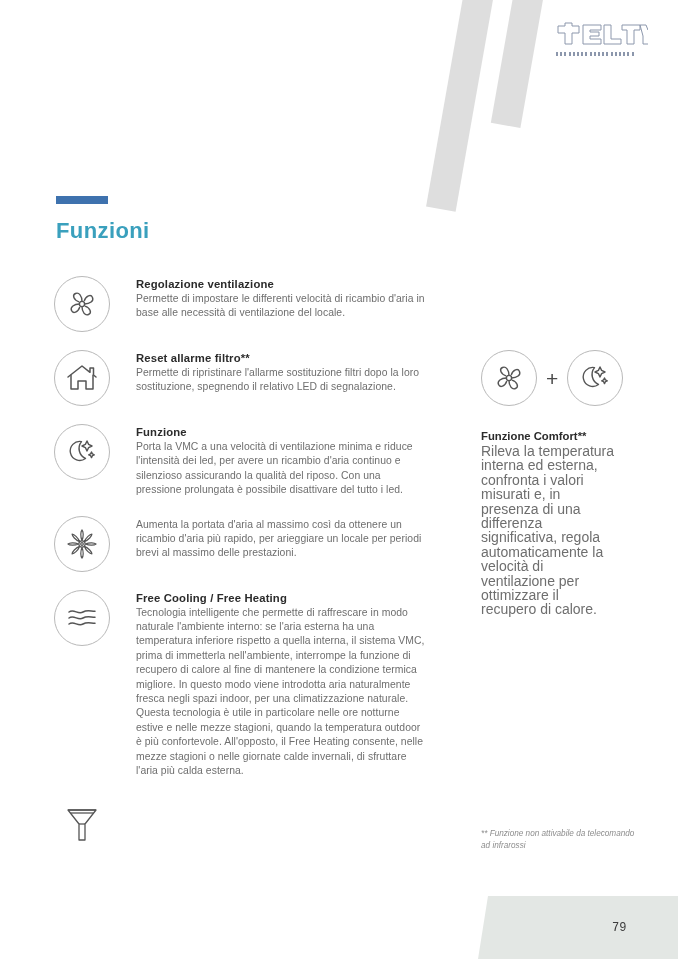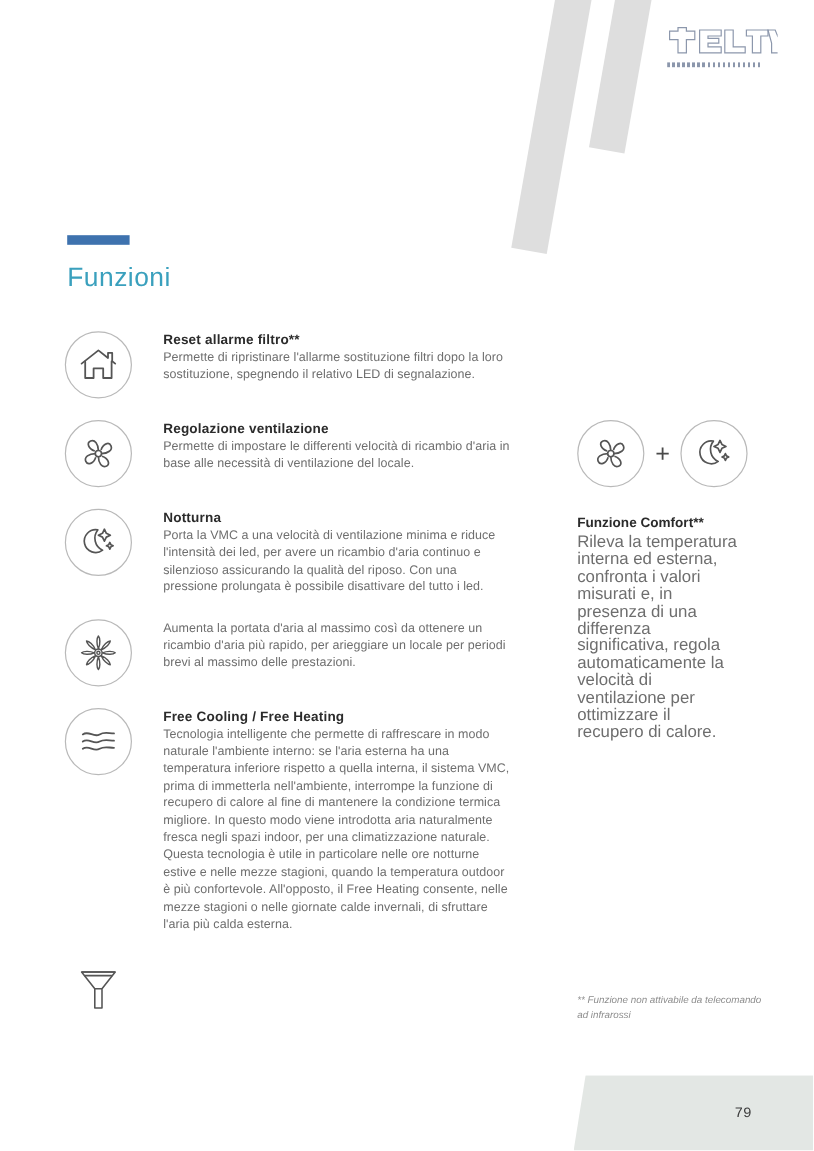--- a/index.html
+++ b/index.html
@@ -68,21 +68,21 @@
   .title-rule {
     width: 52px;
     height: 8px;
     background: #3e72ae;
   }
   .section-title {
     margin-top: 14px;
     font-size: 22px;
     color: #3aa0bd;
     letter-spacing: 0.4px;
-    font-weight: 400;
+    font-weight: 700;
   }
 
   
   .left-col {
     position: absolute;
     left: 54px;
     top: 276px;
     width: 380px;
   }
   .feature {
@@ -220,63 +220,63 @@
 
   <div class="title-block">
     <div class="title-rule"></div>
     <div class="section-title">Funzioni</div>
   </div>
 
   <div class="left-col">
 
     <div class="feature">
       <div class="icon-badge">
-        <svg width="32" height="30" viewBox="0 0 32 30">
-          <g fill="none" stroke="#555" stroke-width="1.5" stroke-linejoin="round" stroke-linecap="round">
-            <path d="M2 14 L16 3 L24 9.3 L24 5 L27.5 5 L27.5 12 L30 14"></path>
-            <path d="M5 12.2 L5 26 L12 26 L12 18 L20 18 L20 26 L27 26 L27 12.2"></path>
-          </g>
-        </svg>
-      </div>
-      <div class="feature-text">
-        <div class="feature-title">Reset allarme filtro**</div>
-        <div class="feature-body">Permette di ripristinare l'allarme sostituzione filtri dopo la loro sostituzione, spegnendo il relativo LED di segnalazione.</div>
-      </div>
-    </div>
-
-    <div class="feature">
-      <div class="icon-badge">
         <svg width="32" height="32" viewBox="0 0 32 32">
           <g fill="none" stroke="#555" stroke-width="1.4" stroke-linejoin="round">
             <path d="M16 13.5 C16 8 13 4 9.5 5.5 C6 7 7.5 12 13 13.8"></path>
             <path d="M18.5 16 C24 16 28 13 26.5 9.5 C25 6 20 7.5 18.2 13"></path>
             <path d="M16 18.5 C16 24 19 28 22.5 26.5 C26 25 24.5 20 19 18.2"></path>
             <path d="M13.5 16 C8 16 4 19 5.5 22.5 C7 26 12 24.5 13.8 19"></path>
             <circle cx="16" cy="16" r="2.6"></circle>
           </g>
         </svg>
       </div>
       <div class="feature-text">
         <div class="feature-title">Regolazione ventilazione</div>
         <div class="feature-body">Permette di impostare le differenti velocità di ricambio d'aria in base alle necessità di ventilazione del locale.</div>
       </div>
     </div>
 
     <div class="feature">
       <div class="icon-badge">
+        <svg width="32" height="30" viewBox="0 0 32 30">
+          <g fill="none" stroke="#555" stroke-width="1.5" stroke-linejoin="round" stroke-linecap="round">
+            <path d="M2 14 L16 3 L24 9.3 L24 5 L27.5 5 L27.5 12 L30 14"></path>
+            <path d="M5 12.2 L5 26 L12 26 L12 18 L20 18 L20 26 L27 26 L27 12.2"></path>
+          </g>
+        </svg>
+      </div>
+      <div class="feature-text">
+        <div class="feature-title">Reset allarme filtro**</div>
+        <div class="feature-body">Permette di ripristinare l'allarme sostituzione filtri dopo la loro sostituzione, spegnendo il relativo LED di segnalazione.</div>
+      </div>
+    </div>
+
+    <div class="feature">
+      <div class="icon-badge">
         <svg width="32" height="32" viewBox="0 0 32 32">
           <g fill="none" stroke="#555" stroke-width="1.4" stroke-linejoin="round">
             <path d="M19.5 22.5 A9.5 9.5 0 1 1 15.5 5.6 A11 11 0 0 0 19.5 22.5 Z"></path>
             <path d="M21 5 L22.6 8.4 L26 10 L22.6 11.6 L21 15 L19.4 11.6 L16 10 L19.4 8.4 Z"></path>
             <path d="M25.5 16 L26.4 17.9 L28.3 18.8 L26.4 19.7 L25.5 21.6 L24.6 19.7 L22.7 18.8 L24.6 17.9 Z"></path>
           </g>
         </svg>
       </div>
       <div class="feature-text">
-        <div class="feature-title">Notturna</div>
+        <div class="feature-title">Funzione</div>
         <div class="feature-body">Porta la VMC a una velocità di ventilazione minima e riduce l'intensità dei led, per avere un ricambio d'aria continuo e silenzioso assicurando la qualità del riposo. Con una pressione prolungata è possibile disattivare del tutto i led.</div>
       </div>
     </div>
 
     <div class="feature">
       <div class="icon-badge">
         <svg width="34" height="34" viewBox="0 0 34 34">
           <g fill="none" stroke="#555" stroke-width="1.2" stroke-linejoin="round">
             <g>
               <path d="M17 13.6 C15.2 9.4 15.6 4.6 17 3 C18.4 4.6 18.8 9.4 17 13.6 Z"></path>

